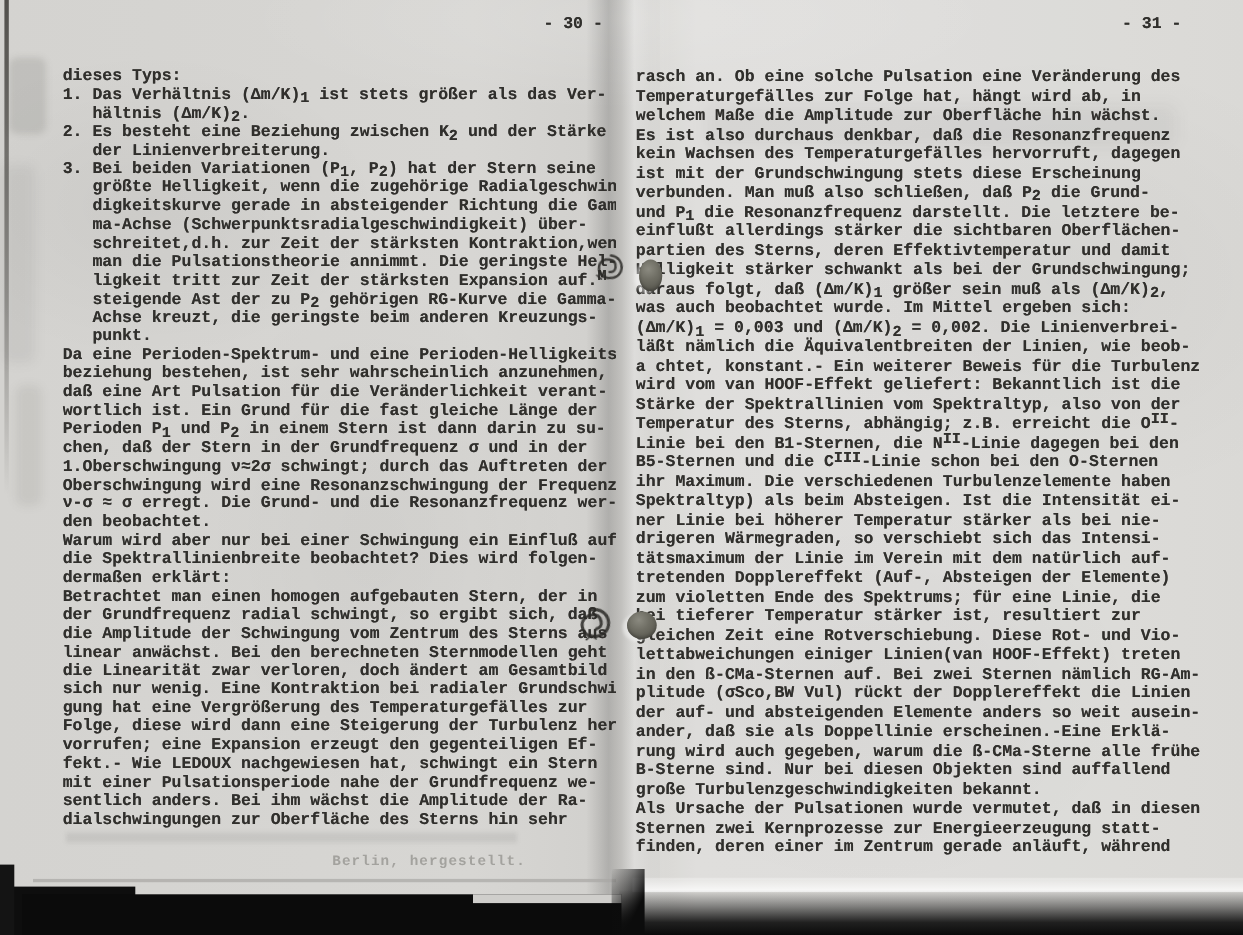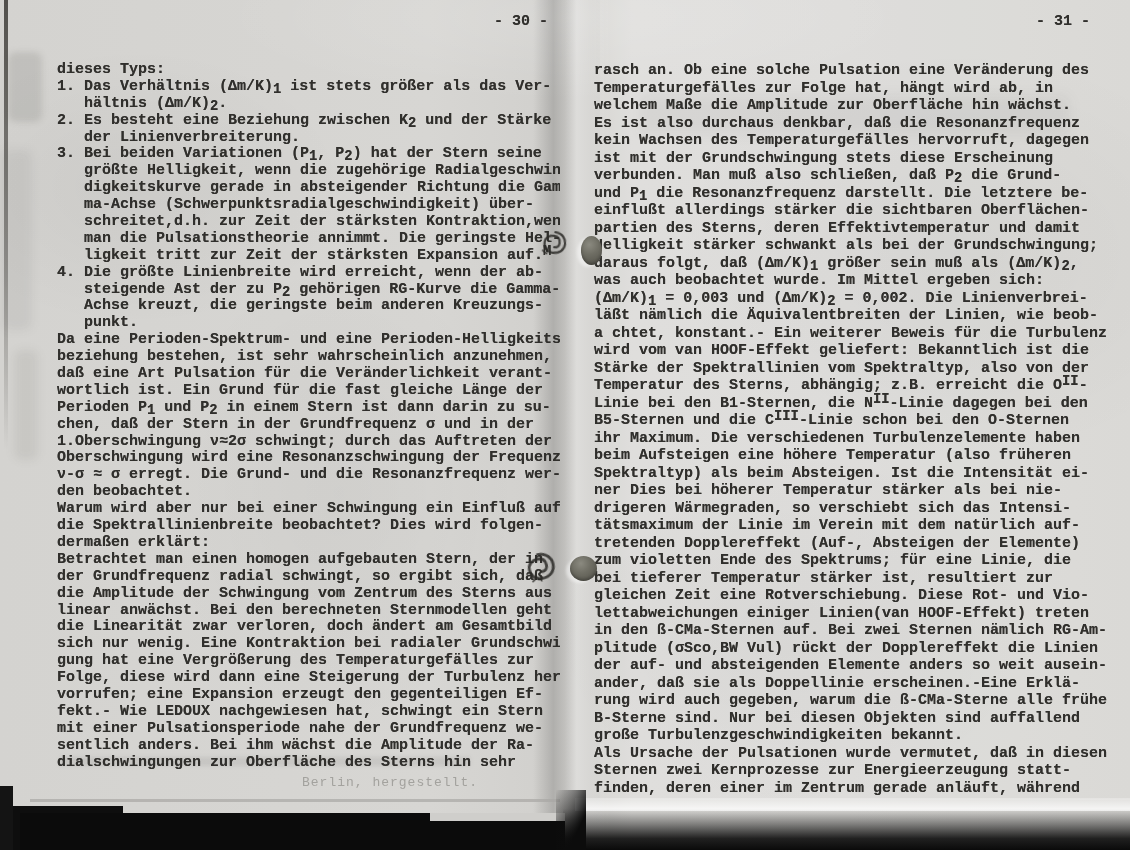--- a/index.html
+++ b/index.html
@@ -37,27 +37,27 @@
   }
   
   .gblob{position:absolute;border-radius:8px;pointer-events:none;}
   .gb1{left:8px;top:52px;width:34px;height:70px;background:rgba(60,60,56,0.13);filter:blur(3px);}
   .gb2{left:2px;top:150px;width:30px;height:180px;background:rgba(60,60,56,0.07);filter:blur(5px);}
   .gb3{left:14px;top:350px;width:24px;height:110px;background:rgba(60,60,56,0.08);filter:blur(4px);}
   .gb4{left:640px;top:95px;width:430px;height:40px;background:rgba(60,60,56,0.05);filter:blur(6px);}
   .ghost-bar1{position:absolute;left:60px;top:757px;width:410px;height:9px;background:rgba(70,70,66,0.10);filter:blur(2px);}
   .ghost-berlin{
     position:absolute;left:302px;top:775px;
-    font-size:13px;font-weight:400;color:#a3a29e;letter-spacing:1px;
+    font-size:13px;font-weight:700;color:#a3a29e;letter-spacing:1px;
     filter:blur(0.4px);white-space:pre;text-align:center;
   }
   
   .textcol{position:absolute;top:13px;overflow:hidden;height:800px;}
   .textcol.left{left:57px;width:503px;--lh:16.9px;}
-  .textcol.right{left:594px;width:518px;--lh:17.5px;}
+  .textcol.right{left:578px;width:518px;--lh:17.5px;}
   .pagenum{
     font-size:15px;font-weight:700;color:var(--ink,#302f2c);
     text-align:right;line-height:17px;margin-bottom:32px;
     text-shadow:0 0 0.6px rgba(48,47,44,0.7);
   }
   .pg-left{transform:translateX(-12px);}
   .pg-right{transform:translateX(-22px);}
   .tline{
     white-space:pre;height:var(--lh);line-height:var(--lh);
     font-size:15px;font-weight:700;color:var(--ink,#302f2c);
@@ -123,21 +123,20 @@
         <div class="tline">   hältnis (Δm/K)<sub>2</sub>.</div>
         <div class="tline">2. Es besteht eine Beziehung zwischen K<sub>2</sub> und der Stärke</div>
         <div class="tline">   der Linienverbreiterung.</div>
         <div class="tline">3. Bei beiden Variationen (P<sub>1</sub>, P<sub>2</sub>) hat der Stern seine</div>
         <div class="tline">   größte Helligkeit, wenn die zugehörige Radialgeschwin-</div>
         <div class="tline">   digkeitskurve gerade in absteigender Richtung die Gam-</div>
         <div class="tline">   ma-Achse (Schwerpunktsradialgeschwindigkeit) über-</div>
         <div class="tline">   schreitet,d.h. zur Zeit der stärksten Kontraktion,wenn</div>
         <div class="tline">   man die Pulsationstheorie annimmt. Die geringste Hel-</div>
         <div class="tline">   ligkeit tritt zur Zeit der stärksten Expansion auf.<sup>M</sup></div>
-        <div class="tline">4. Die größte Linienbreite wird erreicht, wenn der ab-</div>
         <div class="tline">   steigende Ast der zu P<sub>2</sub> gehörigen RG-Kurve die Gamma-</div>
         <div class="tline">   Achse kreuzt, die geringste beim anderen Kreuzungs-</div>
         <div class="tline">   punkt.</div>
         <div class="tline">Da eine Perioden-Spektrum- und eine Perioden-Helligkeits-</div>
         <div class="tline">beziehung bestehen, ist sehr wahrscheinlich anzunehmen,</div>
         <div class="tline">daß eine Art Pulsation für die Veränderlichkeit verant-</div>
         <div class="tline">wortlich ist. Ein Grund für die fast gleiche Länge der</div>
         <div class="tline">Perioden P<sub>1</sub> und P<sub>2</sub> in einem Stern ist dann darin zu su-</div>
         <div class="tline">chen, daß der Stern in der Grundfrequenz σ und in der</div>
         <div class="tline">1.Oberschwingung ν≈2σ schwingt; durch das Auftreten der</div>
@@ -181,23 +180,22 @@
         <div class="tline">was auch beobachtet wurde. Im Mittel ergeben sich:</div>
         <div class="tline">(Δm/K)<sub>1</sub> = 0,003 und (Δm/K)<sub>2</sub> = 0,002. Die Linienverbrei-</div>
         <div class="tline">läßt nämlich die Äquivalentbreiten der Linien, wie beob-</div>
         <div class="tline">a chtet, konstant.- Ein weiterer Beweis für die Turbulenz</div>
         <div class="tline">wird vom van HOOF-Effekt geliefert: Bekanntlich ist die</div>
         <div class="tline">Stärke der Spektrallinien vom Spektraltyp, also von der</div>
         <div class="tline">Temperatur des Sterns, abhängig; z.B. erreicht die O<sup>II</sup>-</div>
         <div class="tline">Linie bei den B1-Sternen, die N<sup>II</sup>-Linie dagegen bei den</div>
         <div class="tline">B5-Sternen und die C<sup>III</sup>-Linie schon bei den O-Sternen</div>
         <div class="tline">ihr Maximum. Die verschiedenen Turbulenzelemente haben</div>
-        <div class="tline">beim Aufsteigen eine höhere Temperatur (also früheren</div>
         <div class="tline">Spektraltyp) als beim Absteigen. Ist die Intensität ei-</div>
-        <div class="tline">ner Dies bei höherer Temperatur stärker als bei nie-</div>
+        <div class="tline">ner Linie bei höherer Temperatur stärker als bei nie-</div>
         <div class="tline">drigeren Wärmegraden, so verschiebt sich das Intensi-</div>
         <div class="tline">tätsmaximum der Linie im Verein mit dem natürlich auf-</div>
         <div class="tline">tretenden Dopplereffekt (Auf-, Absteigen der Elemente)</div>
         <div class="tline">zum violetten Ende des Spektrums; für eine Linie, die</div>
         <div class="tline">bei tieferer Temperatur stärker ist, resultiert <span class="u">zur</span></div>
         <div class="tline"><span class="u">gleichen Zeit</span> eine Rotverschiebung. Diese Rot- und Vio-</div>
         <div class="tline">lettabweichungen einiger Linien(van HOOF-Effekt) treten</div>
         <div class="tline">in den ß-CMa-Sternen auf. Bei zwei Sternen nämlich RG-Am-</div>
         <div class="tline">plitude (σSco,BW Vul) rückt der Dopplereffekt die Linien</div>
         <div class="tline">der auf- und absteigenden Elemente anders so weit ausein-</div>

